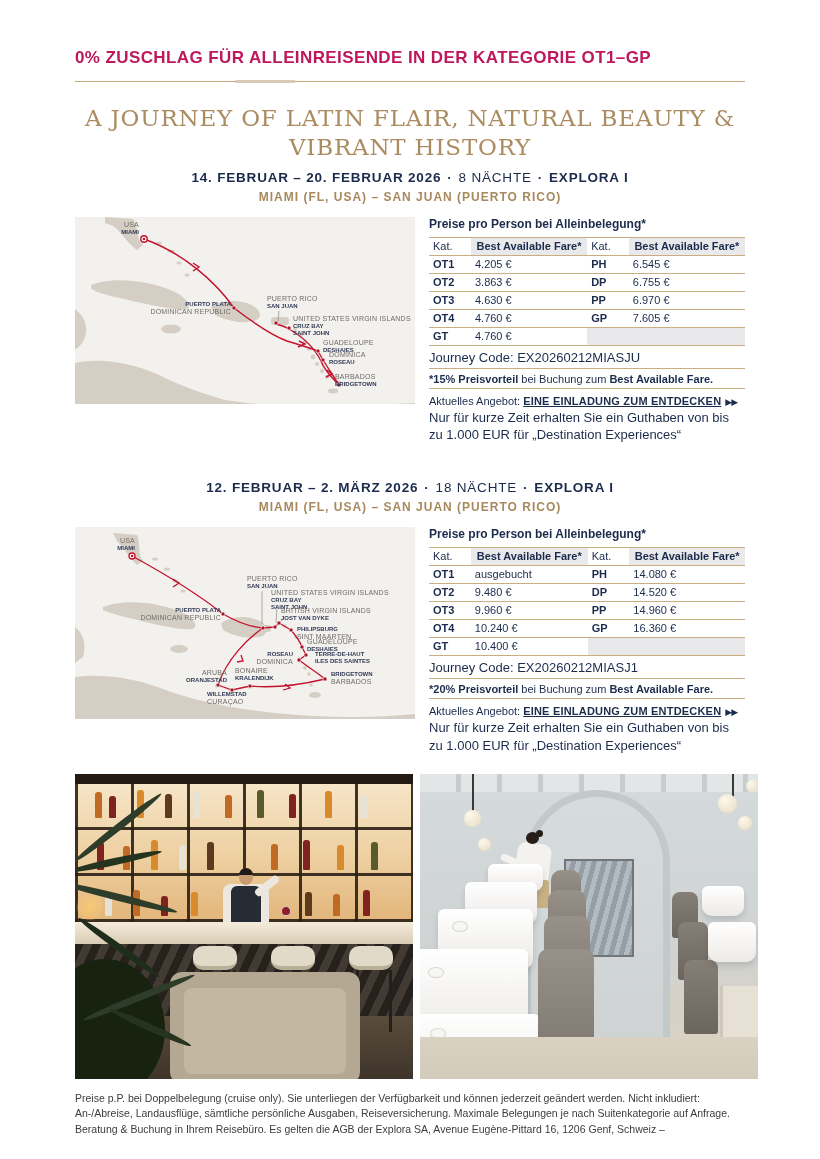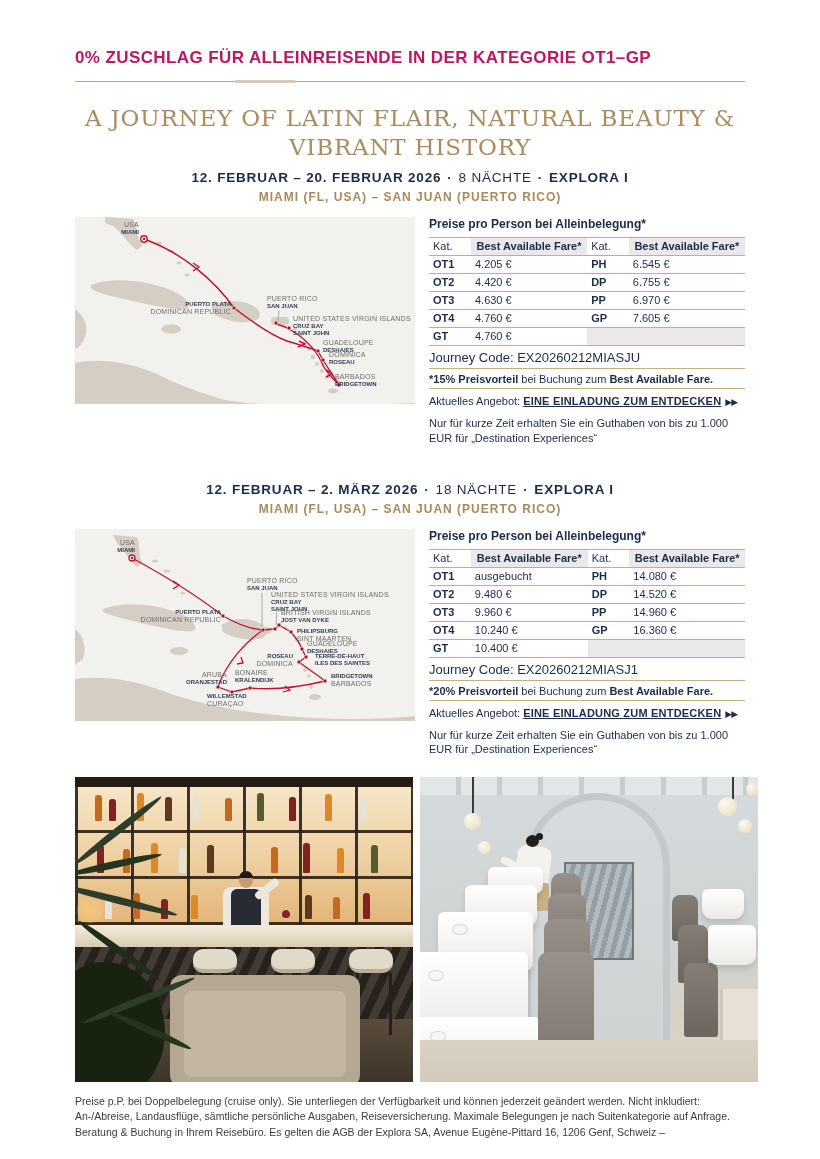--- a/index.html
+++ b/index.html
@@ -38,21 +38,21 @@
   th.cat{font-weight:normal;text-align:left;width:36px;}
   th.fare{font-weight:bold;text-align:center;background:#e9e9ec;width:118px;}
   td.cat{font-weight:bold;text-align:left;}
   td.fare{text-align:left;}
   td.gray{background:#e9e9ec;}
   .jcode{font-size:13px;padding:4px 0 3px;border-bottom:1px solid #c9ae82;}
   .discount{font-size:11px;padding:4px 0 3px;border-bottom:1px solid #c9ae82;}
   .offer{margin-top:6px;font-size:11px;}
   .offer a{color:#1b2b4c;font-weight:bold;text-decoration:underline;letter-spacing:.2px;}
   .offer .arrows{font-size:9px;letter-spacing:-1px;color:#1b2b4c;margin-left:4px;}
-  .offer-body{margin-top:9px;font-size:11px;line-height:1.35;max-width:312px;}
+  .offer-body{margin-top:2px;font-size:13px;line-height:1.35;max-width:312px;}
 
   .sec2{margin-top:36px;}
 
   
   .photos{display:flex;gap:7px;margin-top:20px;height:305px;}
   .photo{position:relative;flex:0 0 338px;width:338px;overflow:hidden;}
   .photo *{position:absolute;}
 
   
   .p-bar{background:#241c14;}
@@ -119,21 +119,21 @@
     <div class="banner-rule">
         <span class="seg"></span>
       </div>
 
     <div>
       <div class="jtitle">
         <div>A JOURNEY OF LATIN FLAIR, NATURAL BEAUTY &amp;</div>
         <div>VIBRANT HISTORY</div>
       </div>
       <div class="jdate">
-        <b>12. FEBRUAR – 20. FEBRUAR 2026</b><span class="sep">·</span><span>8 NÄCHTE</span><span class="sep">·</span><b>EXPLORA I</b>
+        <b>14. FEBRUAR – 20. FEBRUAR 2026</b><span class="sep">·</span><span>8 NÄCHTE</span><span class="sep">·</span><b>EXPLORA I</b>
       </div>
       <div class="jroute">MIAMI (FL, USA) – SAN JUAN (PUERTO RICO)</div>
 
       <div class="sectionrow">
         <div class="mapbox">
           <svg width="340" height="187" viewBox="0 0 340 187">
             <rect width="340" height="187" fill="#f3f1ed"></rect>
             <g fill="#d5cec4">
               <path d="M30,0 L58,2 C64,10 60,20 68,28 L62,33 C52,26 46,14 38,9 L30,6 Z"></path>
               <ellipse cx="84" cy="26" rx="3" ry="1.6"></ellipse>
@@ -220,21 +220,21 @@
               <th class="fare">Best Available Fare*</th>
             </tr>
             <tr>
                   <td class="cat">OT1</td>
                   <td class="fare">4.205 €</td>
                   <td class="cat">PH</td>
                   <td class="fare">6.545 €</td>
                 </tr>
             <tr>
                   <td class="cat">OT2</td>
-                  <td class="fare">4.420 €</td>
+                  <td class="fare">3.863 €</td>
                   <td class="cat">DP</td>
                   <td class="fare">6.755 €</td>
                 </tr>
             <tr>
                   <td class="cat">OT3</td>
                   <td class="fare">4.630 €</td>
                   <td class="cat">PP</td>
                   <td class="fare">6.970 €</td>
                 </tr>
             <tr>

